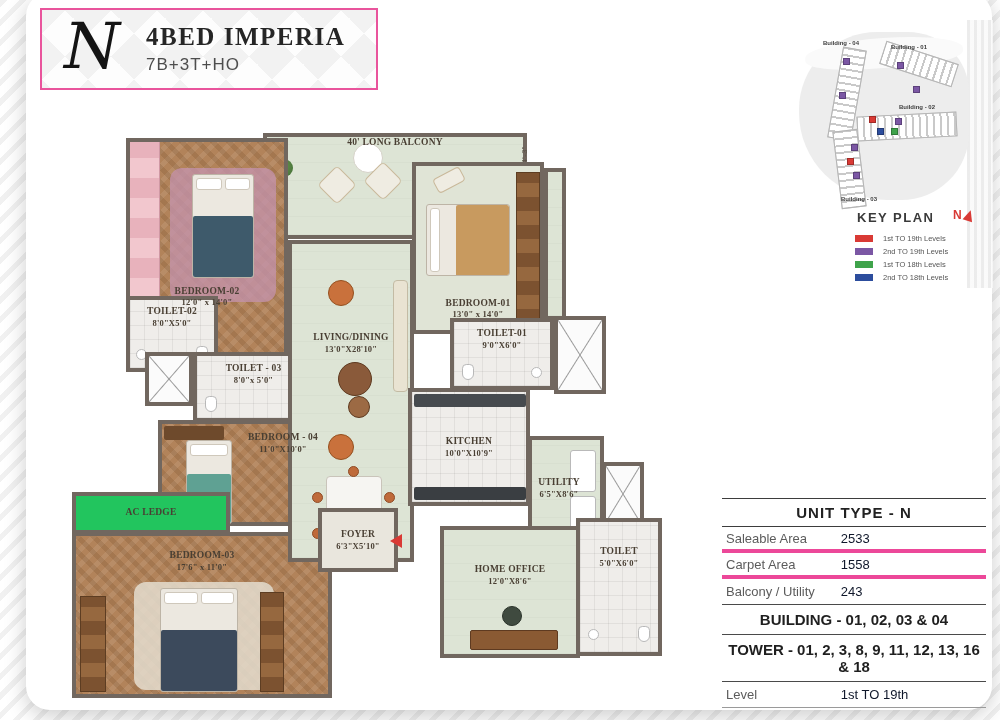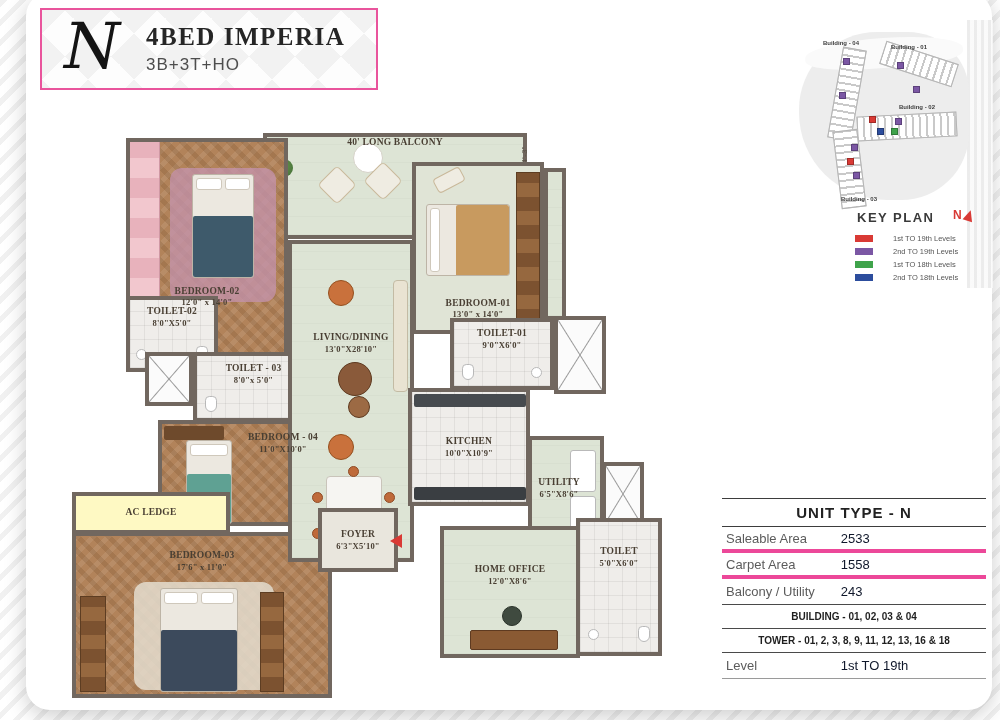--- a/index.html
+++ b/index.html
@@ -36,40 +36,40 @@
   .kp-strip.h { background:repeating-linear-gradient(90deg,#ffffff 0 5px,#c9c9c9 5px 7px),#cfcfcf; }
   .kp-mark { position:absolute; width:7px; height:7px; border:1px solid rgba(0,0,0,.25); }
   .kp-blabel { position:absolute; font-size:6px; font-weight:bold; color:#3c3c3c; white-space:nowrap; }
   .kp-head { position:absolute; left:62px; top:190px; font-size:13px; font-weight:bold;
     letter-spacing:1.5px; color:#3a3a3a; }
   .kp-compass { position:absolute; left:158px; top:188px; color:#d93a35;
     font-size:12px; font-weight:bold; display:flex; align-items:center; gap:2px; }
   .kp-compass .needle { width:0; height:0; border-left:5px solid transparent;
     border-right:5px solid transparent; border-bottom:11px solid #d93a35; transform:rotate(18deg); }
   .kp-legend { position:absolute; left:60px; top:214px; display:flex; flex-direction:column; gap:4px; }
-  .kp-lrow { display:flex; align-items:center; gap:20px; }
+  .kp-lrow { display:flex; align-items:center; gap:10px; }
   .kp-sw { width:18px; height:7px; }
   .sw-red{background:#d93a35;} .sw-purple{background:#7b57a4;}
   .sw-green{background:#3fa34b;} .sw-blue{background:#2c4d9d;}
   .kp-ltext { font-size:7.5px; color:#555; }
 
   
   .unit-table { position:absolute; left:722px; top:498px; width:264px;
     color:#333; }
   .ut-row { display:grid; grid-template-columns:45% 55%; align-items:center;
     min-height:26px; border-bottom:4px solid #ec4899; font-size:13px; }
   .ut-row .lab { color:#5c5c5c; padding-left:4px; }
   .ut-row .val { text-align:left; color:#0f172a; }
   .ut-title { border-top:1.6px solid #3d3d3d; border-bottom:1.6px solid #3d3d3d;
     font-weight:bold; font-size:15px; text-align:center; letter-spacing:1px;
     padding:5px 0; color:#222; }
   .ut-sft { display:grid; grid-template-columns:45% 55%; border-bottom:1.4px solid #4a4a4a;
     font-weight:bold; font-size:14px; padding:4px 0; }
   .ut-sft .val { text-align:center; }
-  .ut-band { font-weight:bold; text-align:center; font-size:10px; padding:6px 0;
+  .ut-band { font-weight:bold; text-align:center; font-size:15px; padding:6px 0;
     border-bottom:1.4px solid #4a4a4a; color:#1f1f1f; }
 
   
   .plan { position:absolute; left:60px; top:110px; width:665px; height:600px; }
   .room { position:absolute; border:4px solid #71675f; display:flex;
     align-items:center; justify-content:center; }
   .room-label { text-align:center; font-family:"Liberation Serif", serif;
     font-weight:bold; color:#493f33; font-size:9.5px; line-height:1.25;
     letter-spacing:.2px; z-index:5; position:relative; }
   .room-label .dims { display:block; font-size:8.5px; }
@@ -77,21 +77,21 @@
       repeating-linear-gradient(45deg, rgba(60,30,0,.12) 0 5px, transparent 5px 11px),
       repeating-linear-gradient(-45deg, rgba(255,255,255,.08) 0 5px, transparent 5px 11px),
       #b2835a; }
   .greenfloor { background:
       repeating-linear-gradient(0deg, rgba(0,0,0,.025) 0 1px, transparent 1px 18px),
       #dde4d5; }
   .tile { background:
       repeating-linear-gradient(0deg, rgba(0,0,0,.06) 0 1px, transparent 1px 14px),
       repeating-linear-gradient(90deg, rgba(0,0,0,.06) 0 1px, transparent 1px 14px),
       #efedea; }
-  .whitefloor { background:#fef9c3; }
+  .whitefloor { background:#22c55e; }
   .shaft { position:absolute; border:4px solid #71675f; background:
       linear-gradient(to top right, transparent calc(50% - 1px), #9a9a9a, transparent calc(50% + 1px)),
       linear-gradient(to bottom right, transparent calc(50% - 1px), #9a9a9a, transparent calc(50% + 1px)),
       #fbfbfb; }
   .furn { position:absolute; }
   .bed { background:#ece8e0; border:1px solid #bdb4a6; border-radius:3px; overflow:hidden; }
   .bed .pillows { display:flex; gap:3px; padding:3px; }
   .bed .pillow { flex:1; height:12px; background:#fff; border:1px solid #cfc8bb; border-radius:3px; }
   .bed .blanket { position:absolute; left:0; right:0; bottom:0; top:40%; border-radius:2px 2px 0 0; }
   .rug { position:absolute; background:#c493ad; opacity:.75; border-radius:12px; }
@@ -115,21 +115,21 @@
 </style>
 </head>
 <body>
 
 <div class="card"></div>
 
 <div class="title-block">
   <div class="logo-n">N</div>
   <div class="tb-text">
     <div class="tb-title">4BED IMPERIA</div>
-    <div class="tb-sub">3B+3T+HO</div>
+    <div class="tb-sub">7B+3T+HO</div>
   </div>
 </div>
 
 <div class="keyplan">
   <div class="kp-fold"></div>
   <div class="kp-site"></div>
   <div class="kp-road"></div>
 
   <div class="kp-strip" style="left:40px;top:28px;width:24px;height:92px;transform:rotate(10deg);"></div>
   <div class="kp-strip h" style="left:86px;top:32px;width:76px;height:24px;transform:rotate(18deg);"></div>

